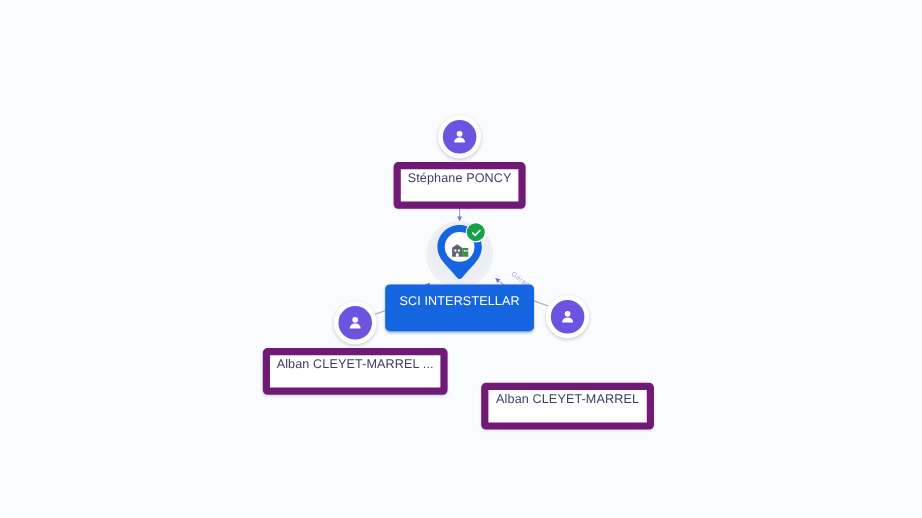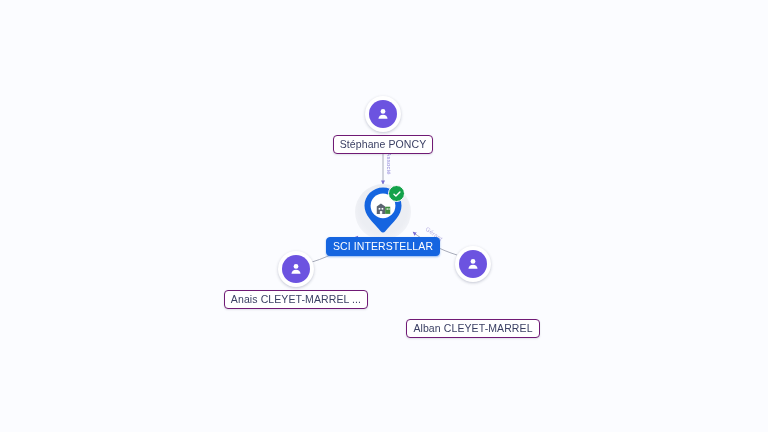--- a/index.html
+++ b/index.html
@@ -55,23 +55,23 @@
     display: flex;
     align-items: center;
     justify-content: center;
   }
   .avatar-disc svg { display: block; }
 
   
   .chip {
     margin-top: 3px;
     background: #ffffff;
-    border: 1px solid #701a75;
+    border: 6px solid #701a75;
     border-radius: 4px;
-    padding: 2px 6px 3px 6px;
+    padding: 2px 6px 13px 6px;
     font-size: 10.5px;
     line-height: 12px;
     color: #3a3f63;
     white-space: nowrap;
     box-shadow: 0 1px 2px rgba(40,48,80,0.13);
     letter-spacing: 0.1px;
   }
   .chip.selected {
     background: #1565e0;
     border-color: #1565e0;
@@ -211,21 +211,21 @@
 
   <div class="node" style="left:216px; top:251px; width:160px;">
     <div class="avatar-wrap">
       <div class="avatar-disc">
         <svg width="16" height="16" viewBox="0 0 24 24" aria-hidden="true">
           <circle cx="12" cy="8.2" r="3.6" fill="#ffffff"></circle>
           <path d="M5.2 19.2c0-3.9 3.1-6.2 6.8-6.2s6.8 2.3 6.8 6.2z" fill="#ffffff"></path>
         </svg>
       </div>
     </div>
-    <div class="chip">Anais CLEYET-MARREL ...</div>
+    <div class="chip">Alban CLEYET-MARREL ...</div>
   </div>
 
   <div class="node" style="left:393px; top:246px; width:160px;gap:34px;">
     <div class="avatar-wrap">
       <div class="avatar-disc">
         <svg width="16" height="16" viewBox="0 0 24 24" aria-hidden="true">
           <circle cx="12" cy="8.2" r="3.6" fill="#ffffff"></circle>
           <path d="M5.2 19.2c0-3.9 3.1-6.2 6.8-6.2s6.8 2.3 6.8 6.2z" fill="#ffffff"></path>
         </svg>
       </div>

